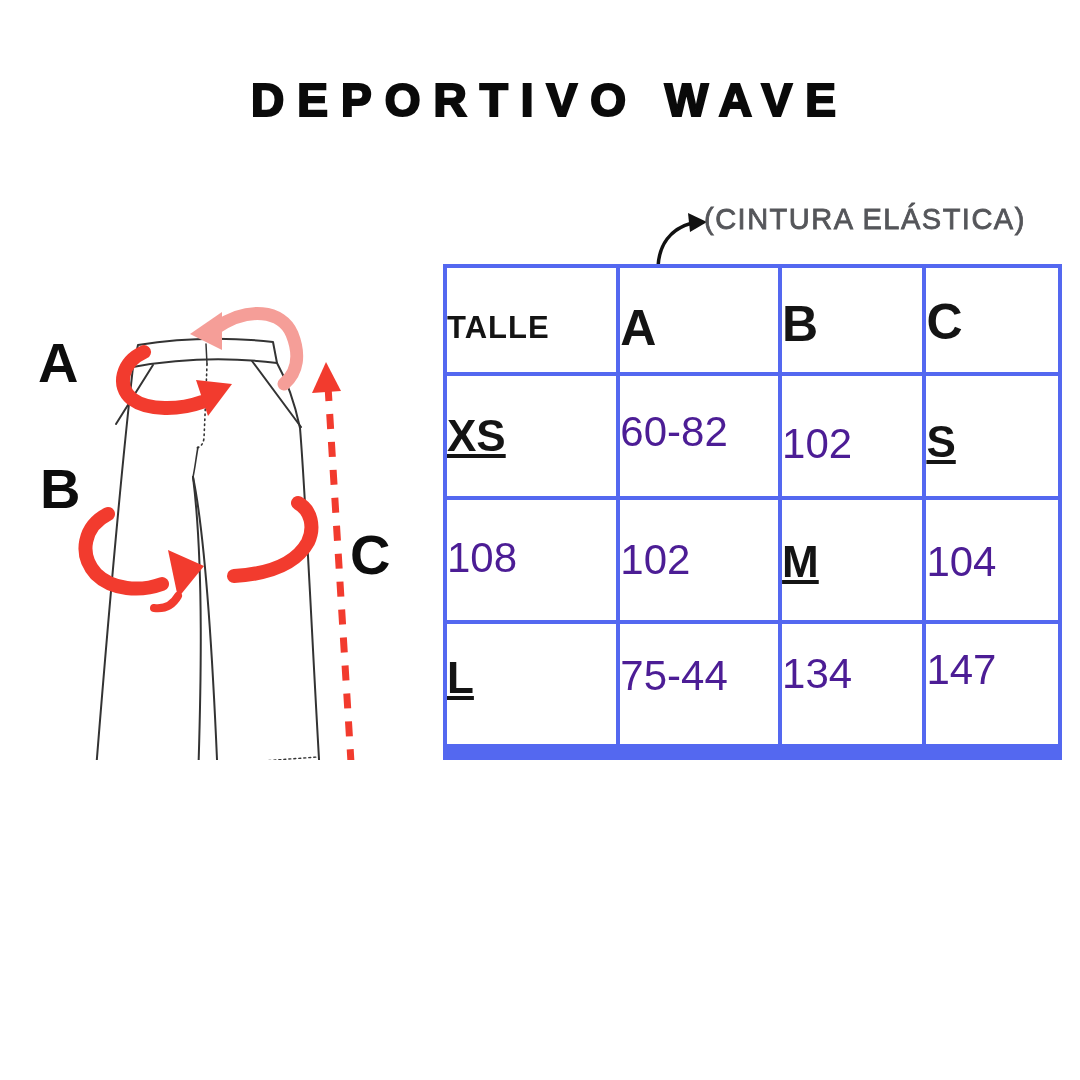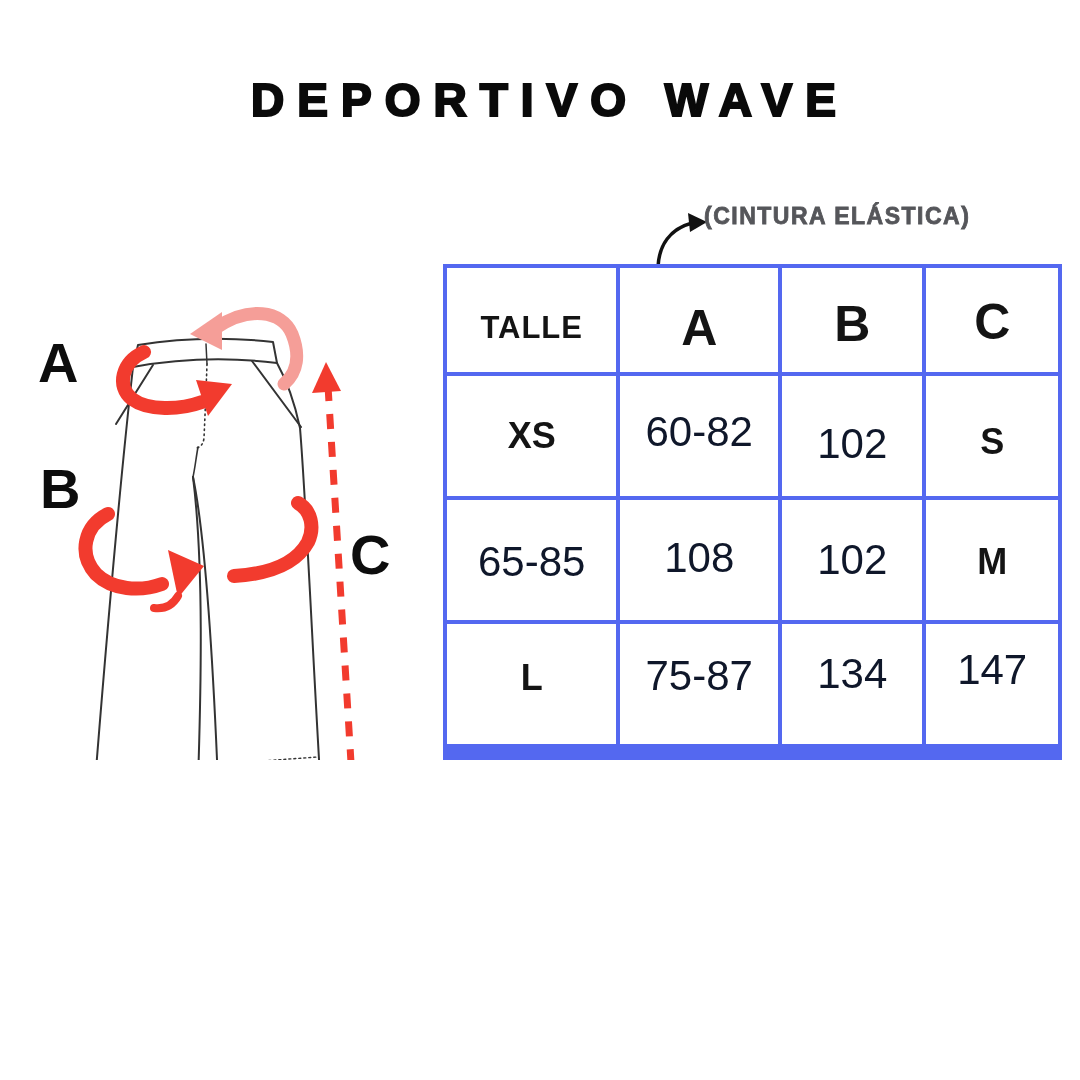--- a/index.html
+++ b/index.html
@@ -8,39 +8,39 @@
     font-family:"Liberation Sans",sans-serif;color:#111;
   }
   
   .title{
     position:absolute;left:10px;top:70px;width:100%;height:60px;line-height:60px;
     text-align:center;font-size:46px;font-weight:bold;letter-spacing:13px;
     color:#0a0a0a;-webkit-text-stroke:2.2px #0a0a0a;white-space:nowrap;
   }
   
   .note{
-    position:absolute;left:704px;top:203px;font-size:23px;font-weight:bold;
+    position:absolute;left:704px;top:203px;font-size:29px;font-weight:normal;
     letter-spacing:1.5px;color:var(--note-gray,#55565a);-webkit-text-stroke:0.8px var(--note-gray,#55565a);
     white-space:nowrap;
   }
   .note-arrow{position:absolute;left:642px;top:205px;}
   
   .size-table{
     position:absolute;left:443px;top:264px;width:619px;height:608px;
     background:var(--table-border,#5468f0);
     display:grid;box-sizing:border-box;padding:4px;gap:4px;
     grid-template-columns:175fr 163fr 145fr 136fr;
     grid-template-rows:104fr 120fr 120fr 120fr 120fr;
   }
-  .cell{background:#fff;display:flex;align-items:center;justify-content:center;overflow:hidden;}
+  .cell{background:#fff;display:flex;align-items:center;overflow:hidden;}
   .cell span{display:inline-block;white-space:nowrap;}
   .t-talle{font-size:31px;font-weight:bold;letter-spacing:1px;color:#141414;}
   .t-letter{font-size:50px;font-weight:bold;color:#141414;}
-  .t-size{font-size:36px;font-weight:bold;color:#141414;}
-  .t-num{font-size:42px;font-weight:normal;color:#0f172a;}
+  .t-size{font-size:44px;font-weight:bold;color:#141414;text-decoration:underline;}
+  .t-num{font-size:42px;font-weight:normal;color:#4c1d95;}
   
   .diagram-label{position:absolute;font-size:56px;font-weight:bold;color:#0d0d0d;}
   .lbl-a{left:38px;top:330px;}
   .lbl-b{left:40px;top:456px;}
   .lbl-c{left:350px;top:522px;}
   .pants-svg{position:absolute;left:20px;top:300px;}
 </style>
 </head>
 <body>
 
@@ -125,38 +125,38 @@
         <span class="t-num" style="transform:translateY(-4px)">60-82</span>
       </div>
     <div class="cell">
         <span class="t-num" style="transform:translateY(8px)">102</span>
       </div>
 
     <div class="cell">
         <span class="t-size" style="transform:translateY(6px)">S</span>
       </div>
     <div class="cell">
-        <span class="t-num" style="transform:translateY(2px)">65-85</span>
-      </div>
-    <div class="cell">
         <span class="t-num" style="transform:translateY(-2px)">108</span>
       </div>
     <div class="cell">
         <span class="t-num">102</span>
       </div>
 
     <div class="cell">
         <span class="t-size" style="transform:translateY(2px)">M</span>
       </div>
+    <div class="cell">
+        <span class="t-num" style="transform:translateY(2px)">104</span>
+      </div>
 
     <div class="cell">
         <span class="t-size" style="transform:translateY(-6px)">L</span>
       </div>
     <div class="cell">
-        <span class="t-num" style="transform:translateY(-8px)">75-87</span>
+        <span class="t-num" style="transform:translateY(-8px)">75-44</span>
       </div>
     <div class="cell">
         <span class="t-num" style="transform:translateY(-10px)">134</span>
       </div>
     <div class="cell">
         <span class="t-num" style="transform:translateY(-14px)">147</span>
       </div>
   </div>
 
 </div>

